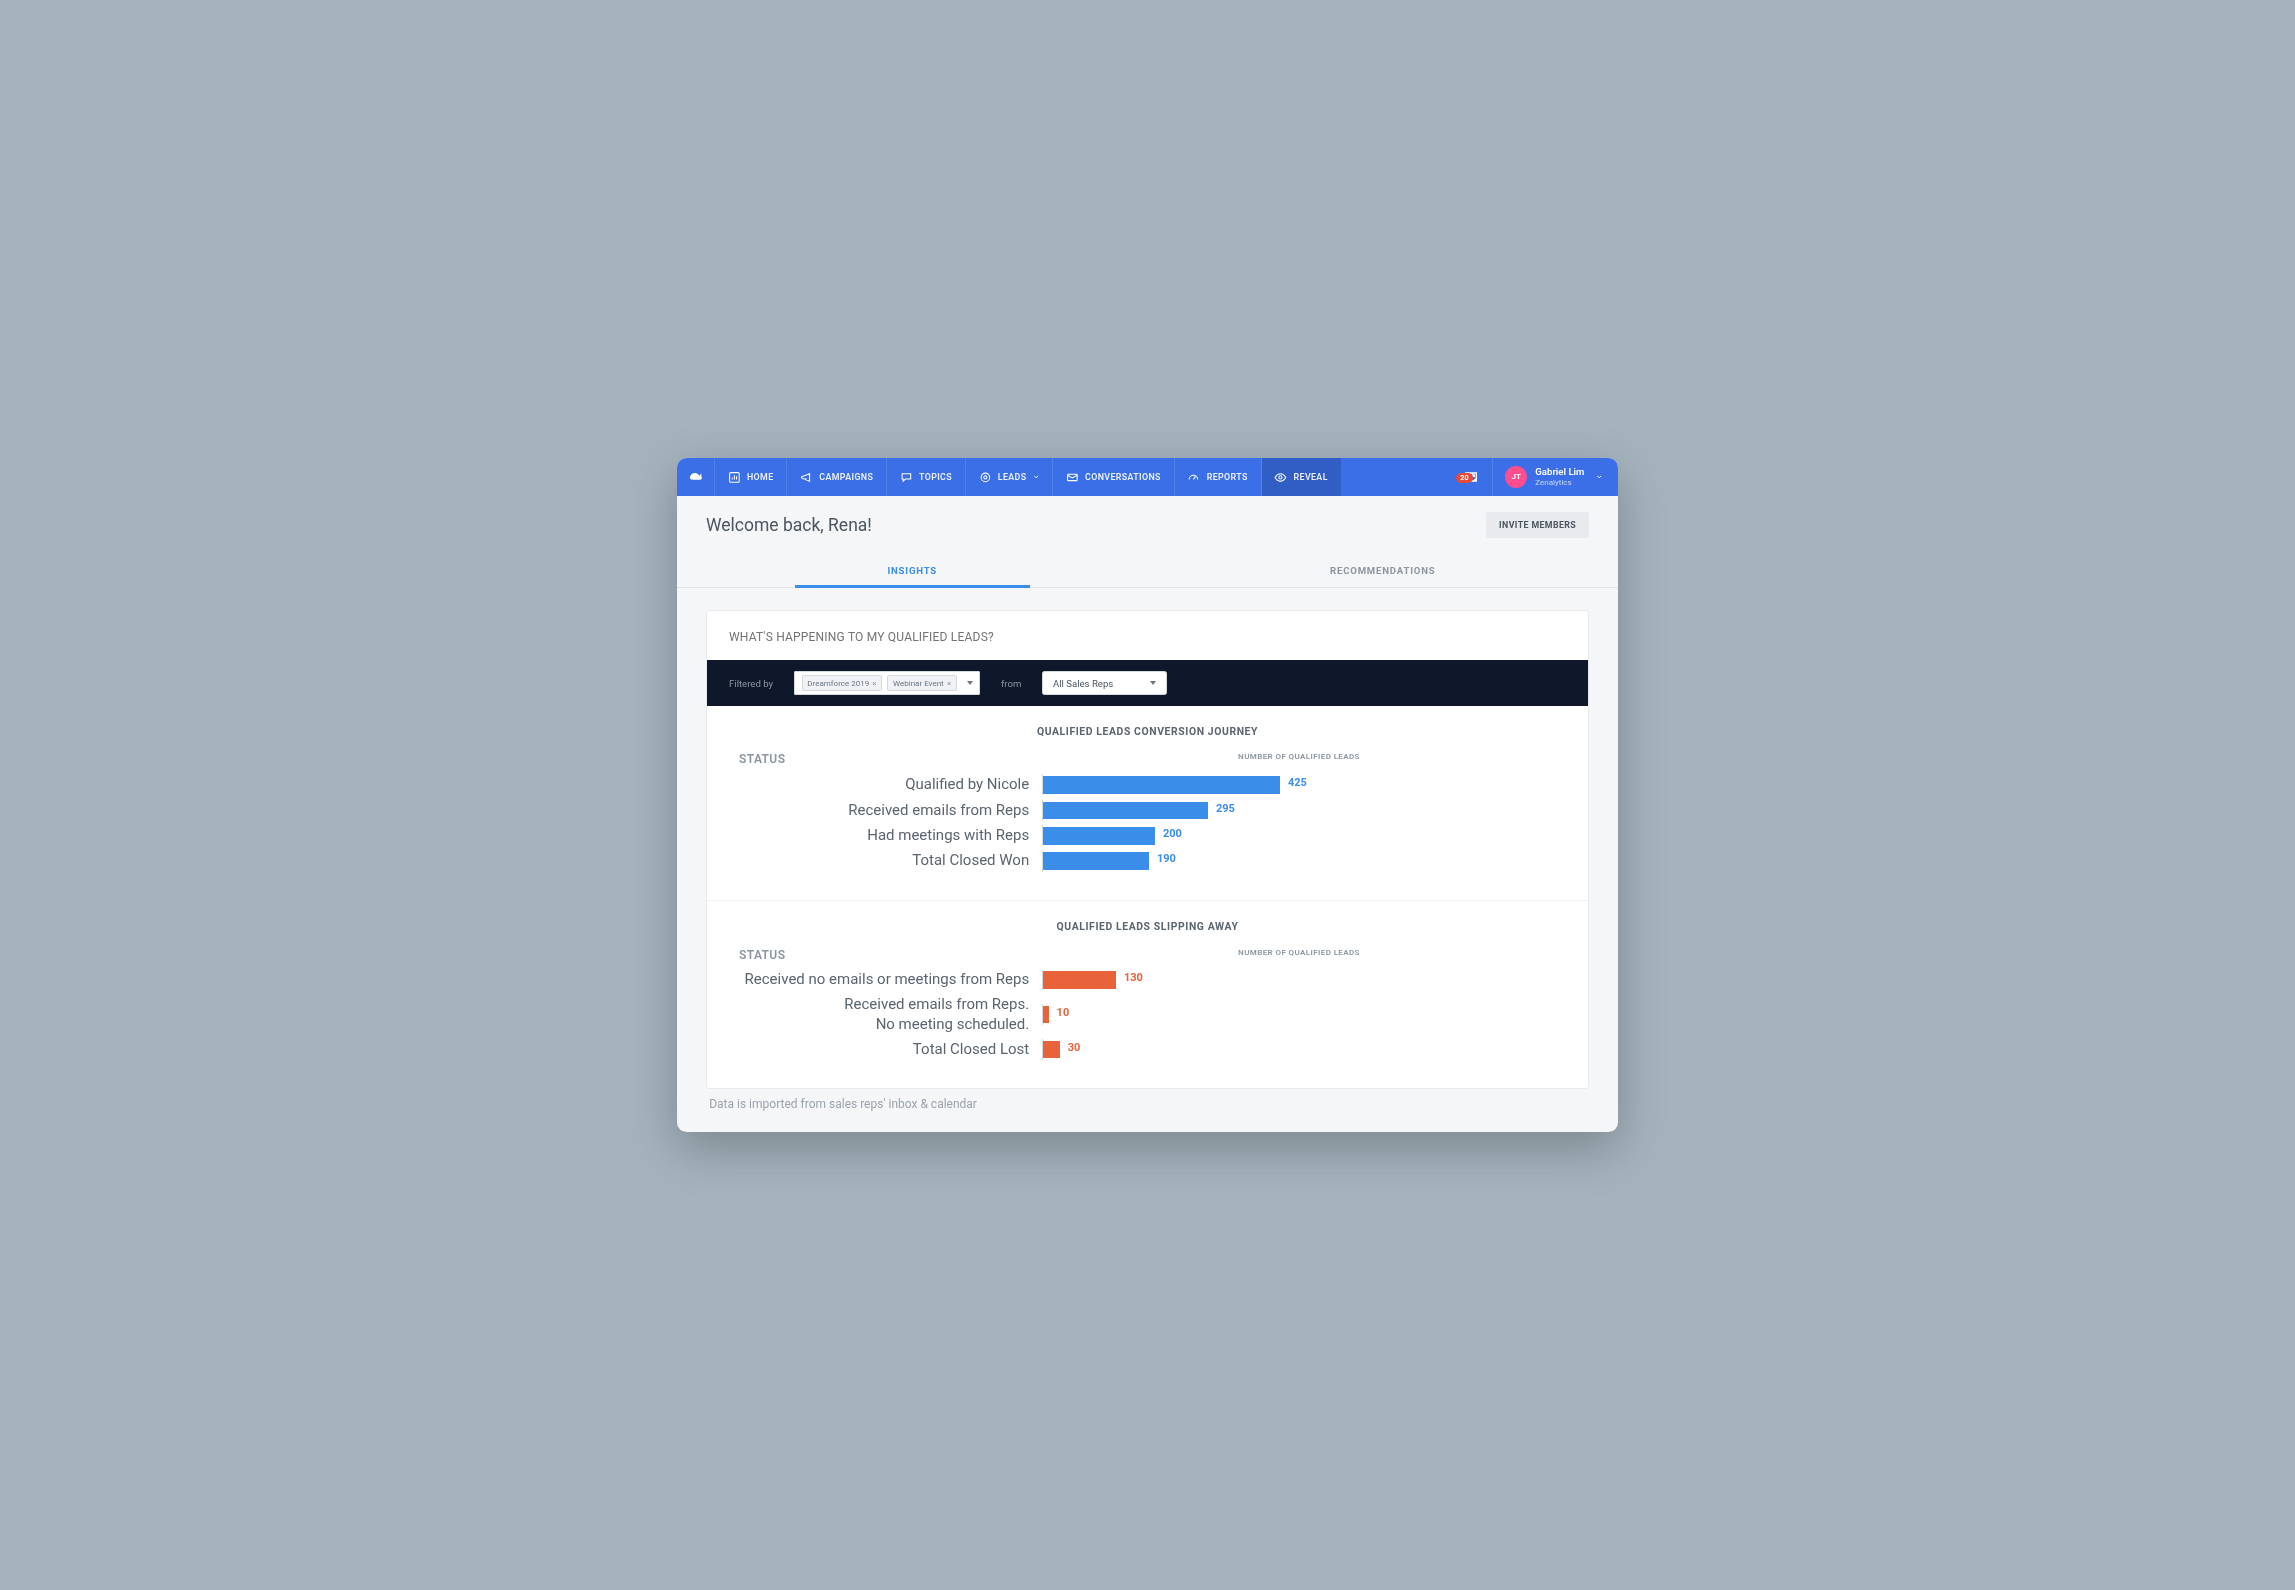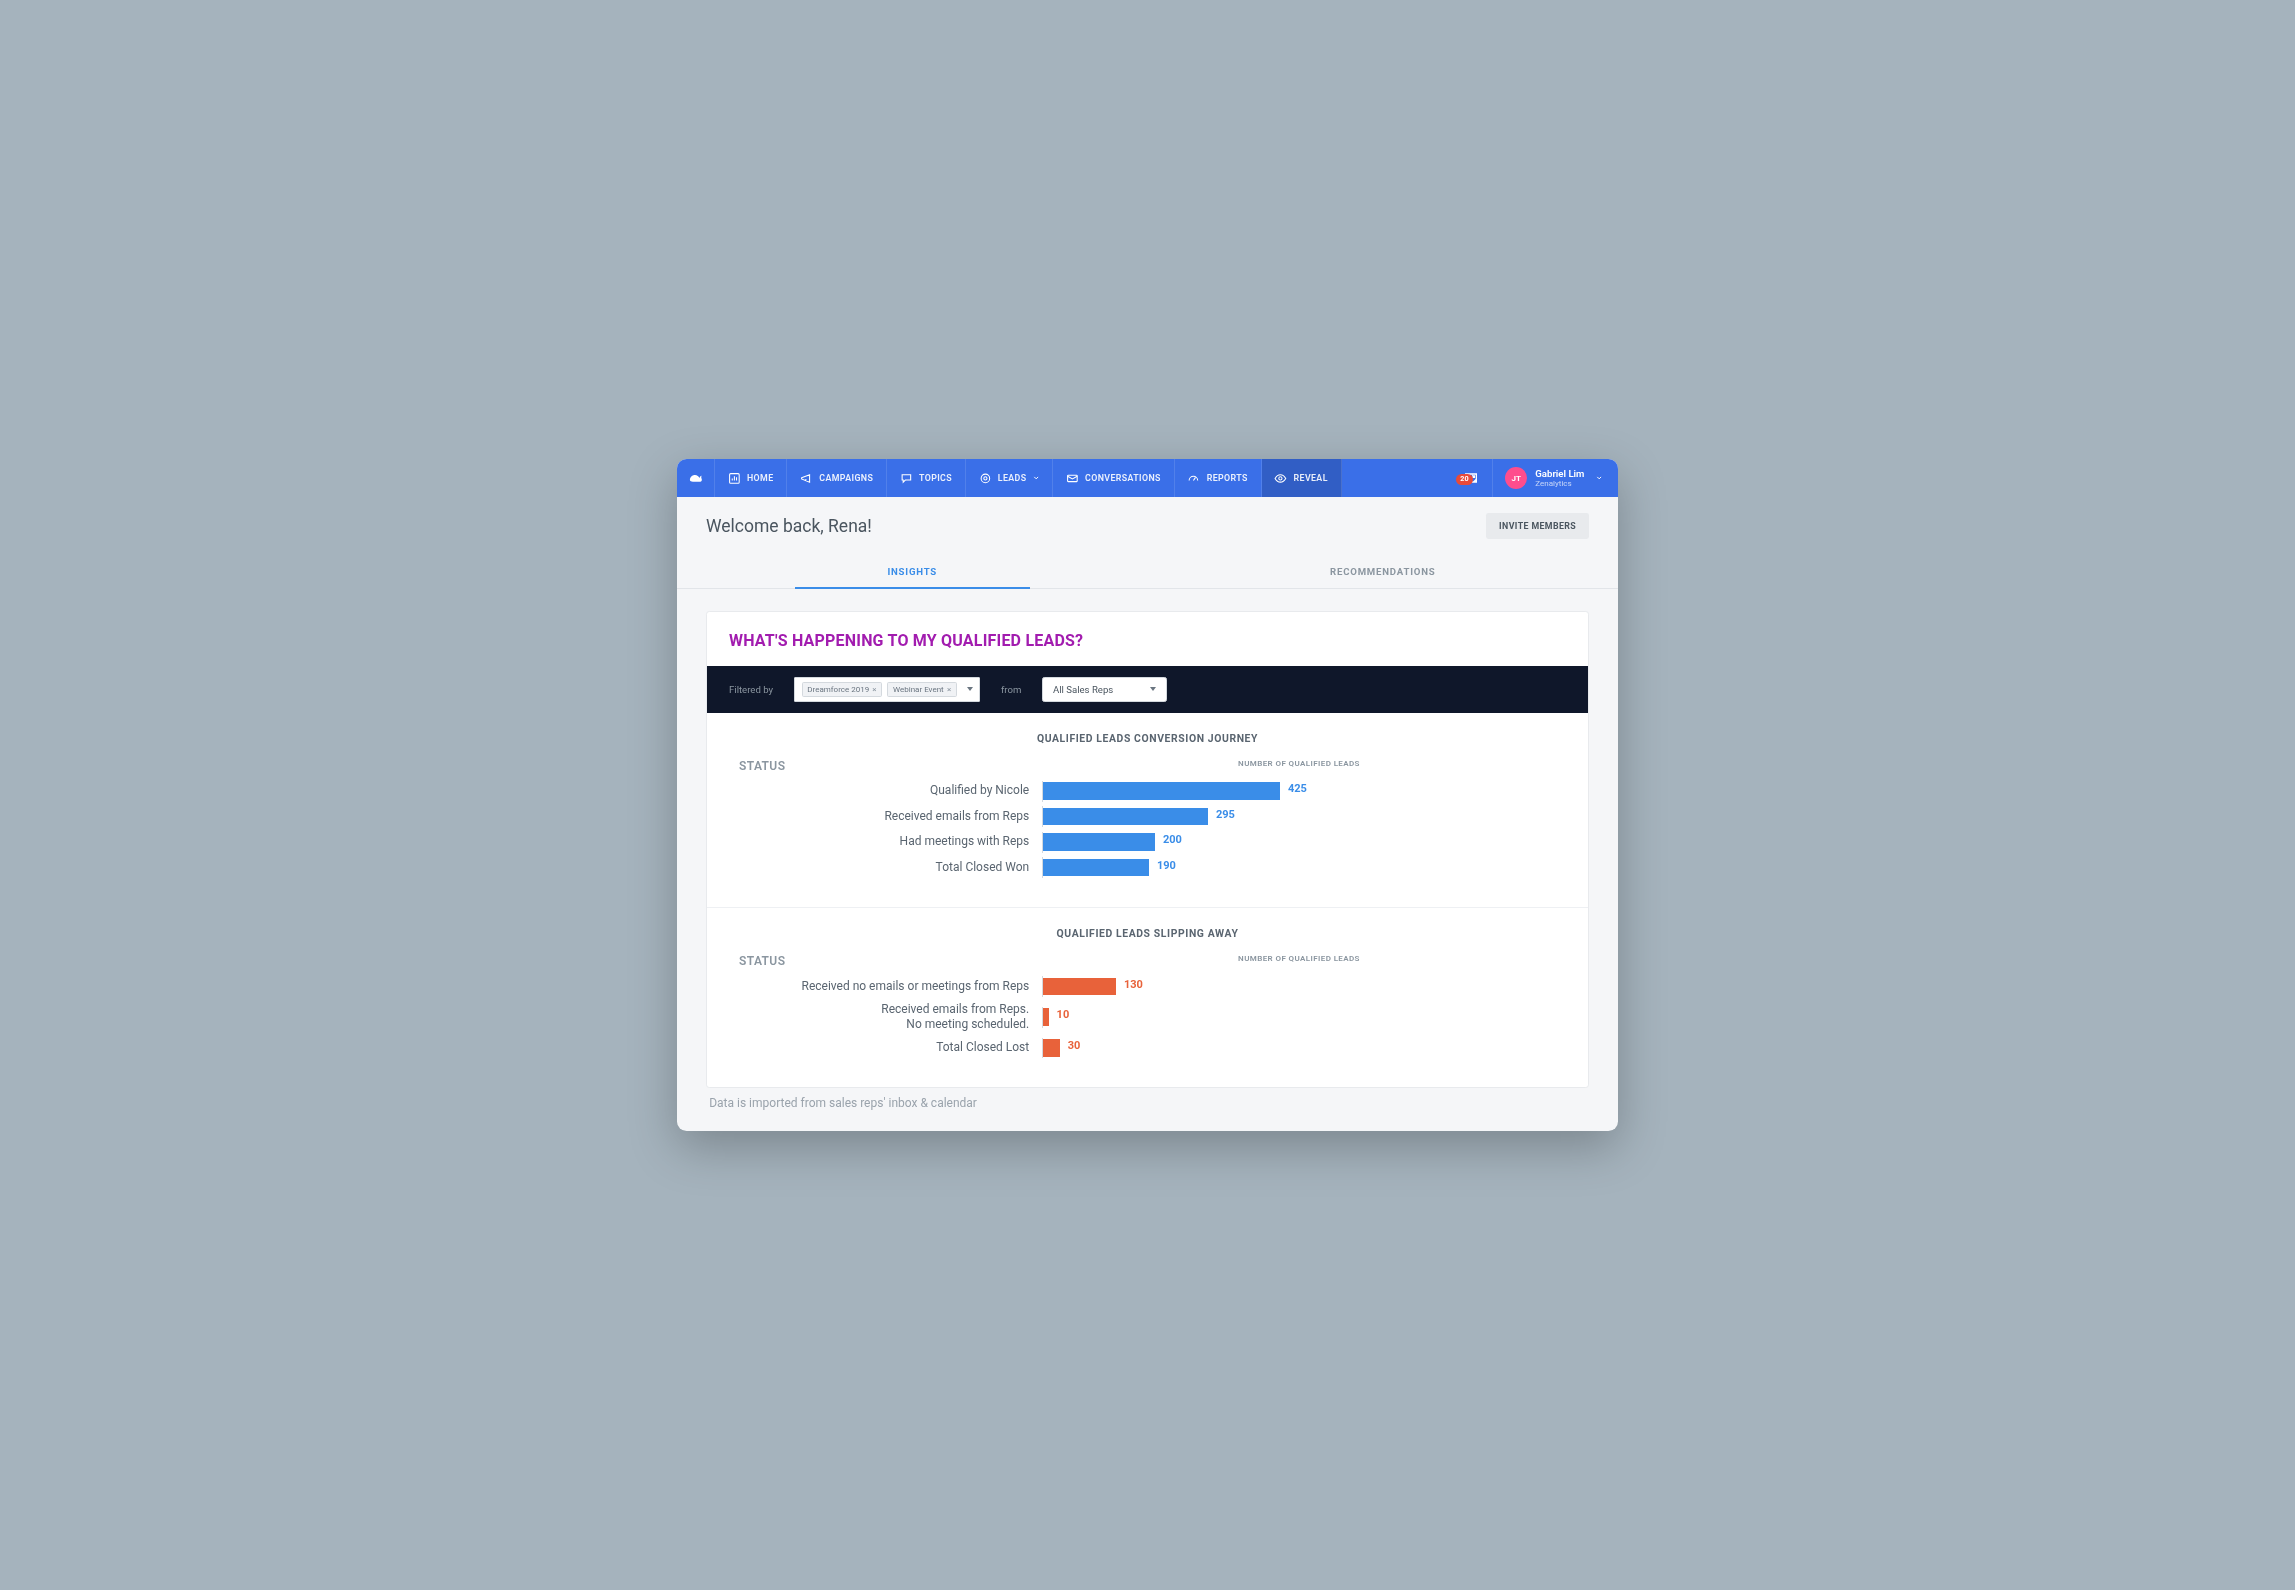--- a/index.html
+++ b/index.html
@@ -151,23 +151,23 @@
     .content {
       padding: 22px 29px 9.6px;
     }
     .card {
       background: white;
       border-radius: 3.2px;
       border: 0.8px solid #e8eaed;
     }
     .card-title {
       padding: 19px 22px 16px;
-      font-size: 16px;
-      font-weight: 700;
-      color: #a21caf;
+      font-size: 12px;
+      font-weight: 400;
+      color: #737373;
       letter-spacing: 0.2px;
     }
     .filter-bar {
       background: #0f172a;
       padding: 11px 22px;
       display: flex;
       align-items: center;
       gap: 21px;
       font-size: 9.6px;
       color: #8b96a0;
@@ -252,21 +252,21 @@
     }
     .chart-row {
       display: flex;
       align-items: center;
       margin-bottom: 4.8px;
     }
     .chart-label {
       width: 303px;
       text-align: right;
       padding-right: 12.8px;
-      font-size: 12px;
+      font-size: 15px;
       color: #5a6570;
       line-height: 1.3;
     }
     .chart-bar-area {
       flex: 1;
       display: flex;
       border-left: 0.8px solid #d4d9de;
       padding: 1.6px 0;
     }
     .chart-bar {

